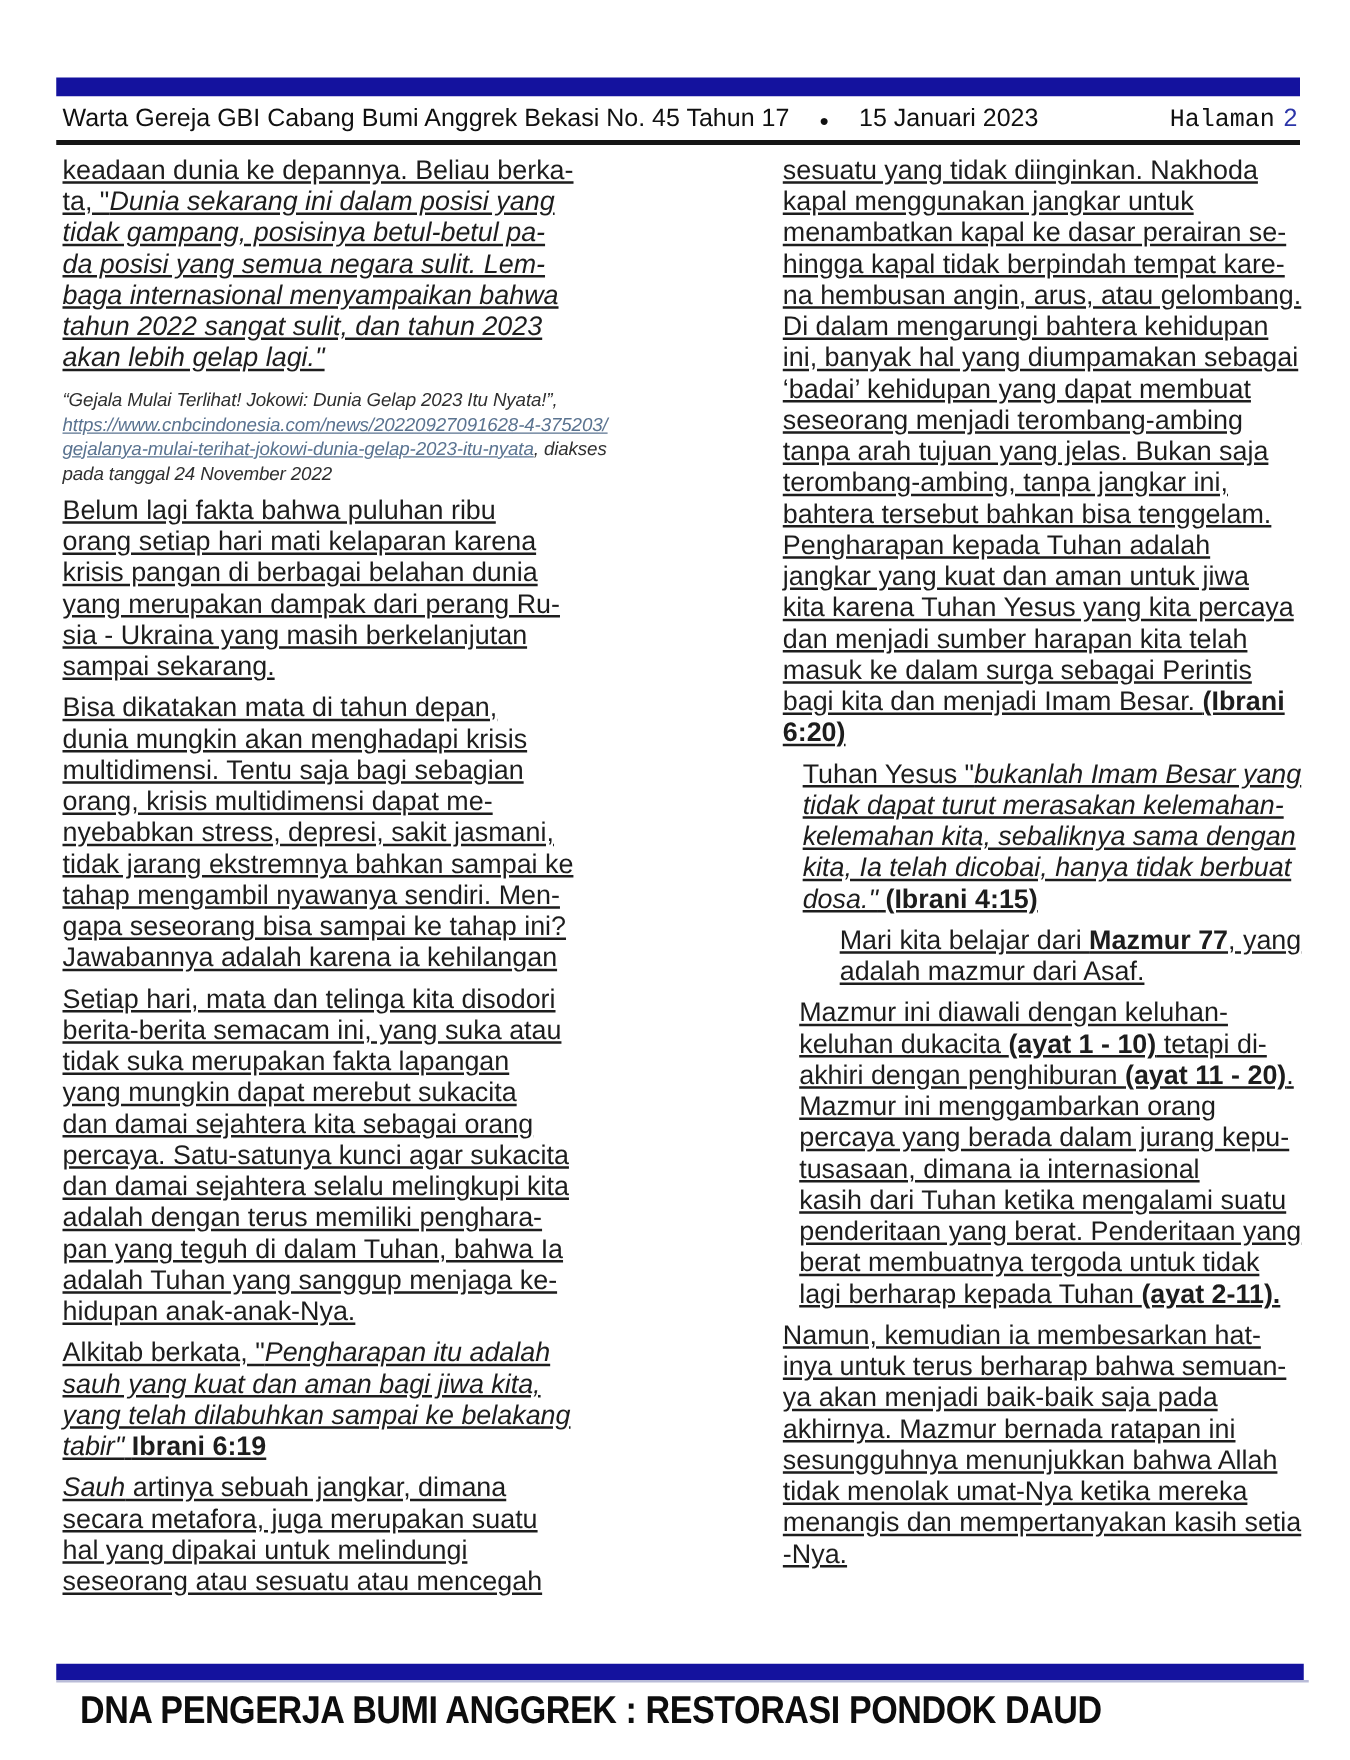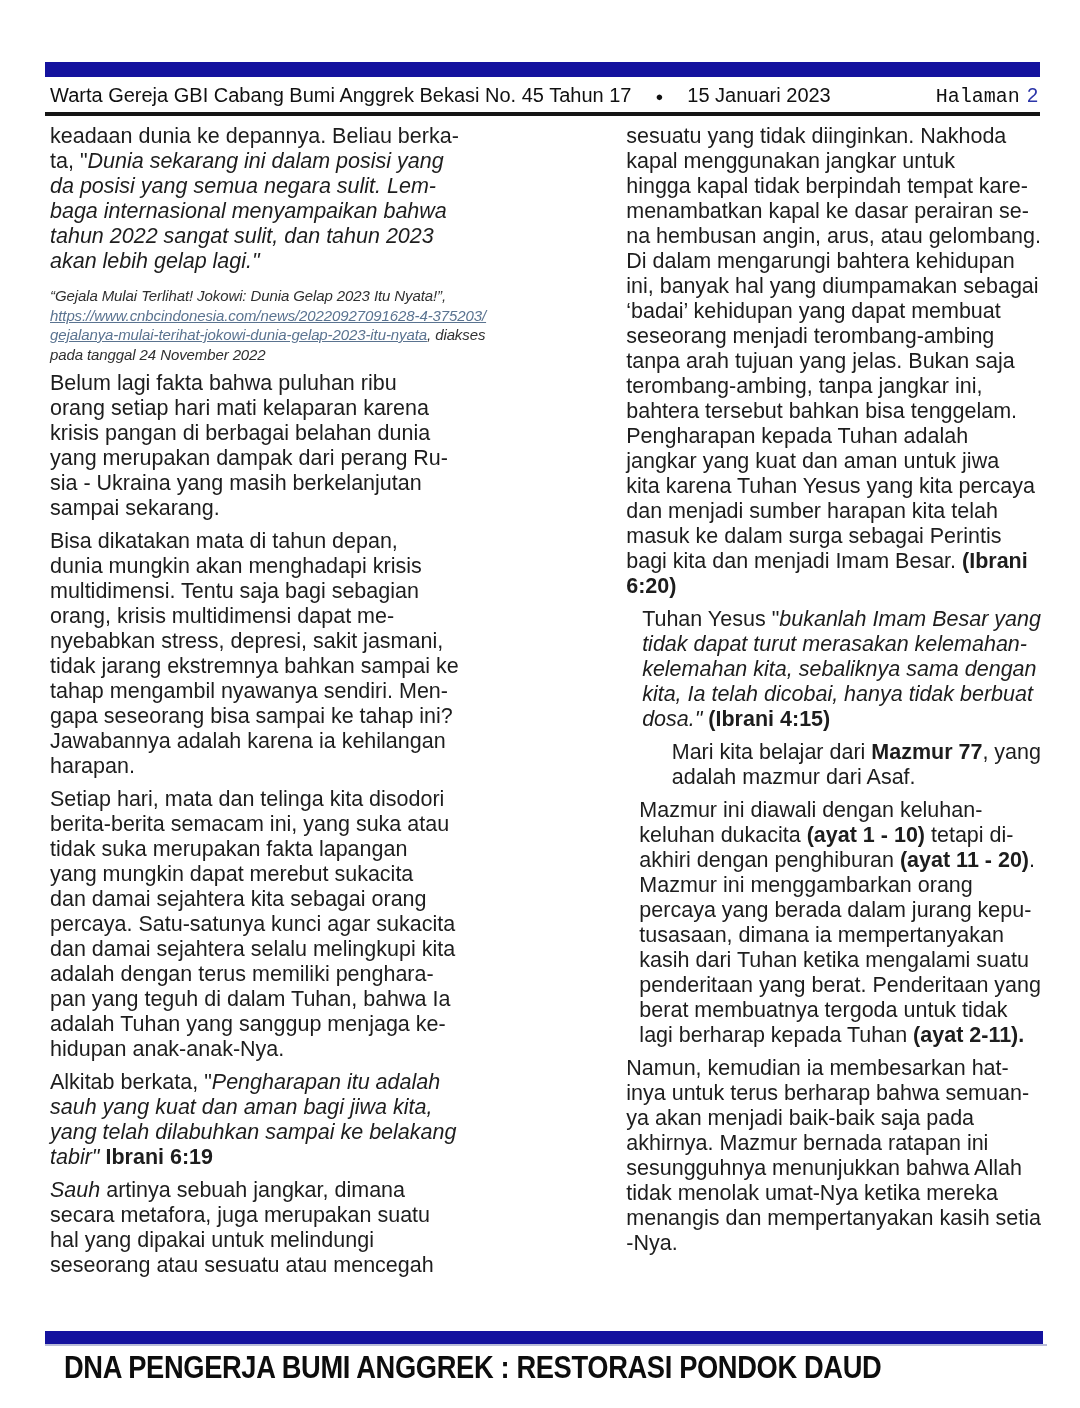--- a/index.html
+++ b/index.html
@@ -29,21 +29,21 @@
   #page-number { color: var(--pagenum, #2b35a8); margin-left: 7px; }
 
   #header-rule { position: absolute; left: 45px; top: 112px; width: 995px; height: 4px; background: #151515; }
 
   
   .col { position: absolute; top: 124px; display: flex; flex-direction: column; }
   #column-left  { left: 50px;  width: 486px; }
   #column-right { left: 549px; width: 492px; align-items: flex-end; }
 
   .para { font-size: 21.5px; line-height: 25px; }
-  .para.body { margin: 0 0 8px 0; }
+  .para.body { margin: 0 0 8px 0; text-decoration: underline; }
   .para.citation {
     margin: 4px 0 7px 0;
     font-size: 15px; line-height: 19.5px;
     font-style: italic; color: #2f2f2f;
     letter-spacing: -0.1px;
   }
   .line { white-space: pre; }
   .r-n { font-style: normal; }
   .r-i { font-style: italic; }
   .r-b { font-weight: 700; }
@@ -70,20 +70,21 @@
   <span id="header-page">Halaman</span>
   <span id="page-number">2</span>
 </div>
 
 <div id="header-rule"></div>
 
 <div id="column-left" class="col">
     <div class="para body">
       <div class="line"><span class="r-n">keadaan dunia ke depannya. Beliau berka-</span></div>
       <div class="line"><span class="r-n">ta, "</span><span class="r-i">Dunia sekarang ini dalam posisi yang</span></div>
+      <div class="line"><span class="r-i">tidak gampang, posisinya betul-betul pa-</span></div>
       <div class="line"><span class="r-i">da posisi yang semua negara sulit. Lem-</span></div>
       <div class="line"><span class="r-i">baga internasional menyampaikan bahwa</span></div>
       <div class="line"><span class="r-i">tahun 2022 sangat sulit, dan tahun 2023</span></div>
       <div class="line"><span class="r-i">akan lebih gelap lagi."</span></div>
     </div>
     <div class="para citation">
       <div class="line"><span class="r-c">“Gejala Mulai Terlihat! Jokowi: Dunia Gelap 2023 Itu Nyata!”,</span></div>
       <div class="line"><span class="r-l">https://www.cnbcindonesia.com/news/20220927091628-4-375203/</span></div>
       <div class="line"><span class="r-l">gejalanya-mulai-terihat-jokowi-dunia-gelap-2023-itu-nyata</span><span class="r-c">, diakses</span></div>
       <div class="line"><span class="r-c">pada tanggal 24 November 2022</span></div>
@@ -99,21 +100,20 @@
     <div class="para body">
       <div class="line"><span class="r-n">Bisa dikatakan mata di tahun depan,</span></div>
       <div class="line"><span class="r-n">dunia mungkin akan menghadapi krisis</span></div>
       <div class="line"><span class="r-n">multidimensi. Tentu saja bagi sebagian</span></div>
       <div class="line"><span class="r-n">orang, krisis multidimensi dapat me-</span></div>
       <div class="line"><span class="r-n">nyebabkan stress, depresi, sakit jasmani,</span></div>
       <div class="line"><span class="r-n">tidak jarang ekstremnya bahkan sampai ke</span></div>
       <div class="line"><span class="r-n">tahap mengambil nyawanya sendiri. Men-</span></div>
       <div class="line"><span class="r-n">gapa seseorang bisa sampai ke tahap ini?</span></div>
       <div class="line"><span class="r-n">Jawabannya adalah karena ia kehilangan</span></div>
-      <div class="line"><span class="r-n">harapan.</span></div>
     </div>
     <div class="para body">
       <div class="line"><span class="r-n">Setiap hari, mata dan telinga kita disodori</span></div>
       <div class="line"><span class="r-n">berita-berita semacam ini, yang suka atau</span></div>
       <div class="line"><span class="r-n">tidak suka merupakan fakta lapangan</span></div>
       <div class="line"><span class="r-n">yang mungkin dapat merebut sukacita</span></div>
       <div class="line"><span class="r-n">dan damai sejahtera kita sebagai orang</span></div>
       <div class="line"><span class="r-n">percaya. Satu-satunya kunci agar sukacita</span></div>
       <div class="line"><span class="r-n">dan damai sejahtera selalu melingkupi kita</span></div>
       <div class="line"><span class="r-n">adalah dengan terus memiliki penghara-</span></div>
@@ -131,22 +131,22 @@
       <div class="line"><span class="r-i">Sauh</span><span class="r-n"> artinya sebuah jangkar, dimana</span></div>
       <div class="line"><span class="r-n">secara metafora, juga merupakan suatu</span></div>
       <div class="line"><span class="r-n">hal yang dipakai untuk melindungi</span></div>
       <div class="line"><span class="r-n">seseorang atau sesuatu atau mencegah</span></div>
     </div>
   </div>
 <div id="column-right" class="col">
     <div class="para body">
       <div class="line"><span class="r-n">sesuatu yang tidak diinginkan. Nakhoda</span></div>
       <div class="line"><span class="r-n">kapal menggunakan jangkar untuk</span></div>
+      <div class="line"><span class="r-n">menambatkan kapal ke dasar perairan se-</span></div>
       <div class="line"><span class="r-n">hingga kapal tidak berpindah tempat kare-</span></div>
-      <div class="line"><span class="r-n">menambatkan kapal ke dasar perairan se-</span></div>
       <div class="line"><span class="r-n">na hembusan angin, arus, atau gelombang.</span></div>
       <div class="line"><span class="r-n">Di dalam mengarungi bahtera kehidupan</span></div>
       <div class="line"><span class="r-n">ini, banyak hal yang diumpamakan sebagai</span></div>
       <div class="line"><span class="r-n">‘badai’ kehidupan yang dapat membuat</span></div>
       <div class="line"><span class="r-n">seseorang menjadi terombang-ambing</span></div>
       <div class="line"><span class="r-n">tanpa arah tujuan yang jelas. Bukan saja</span></div>
       <div class="line"><span class="r-n">terombang-ambing, tanpa jangkar ini,</span></div>
       <div class="line"><span class="r-n">bahtera tersebut bahkan bisa tenggelam.</span></div>
       <div class="line"><span class="r-n">Pengharapan kepada Tuhan adalah</span></div>
       <div class="line"><span class="r-n">jangkar yang kuat dan aman untuk jiwa</span></div>
@@ -166,21 +166,21 @@
     <div class="para body">
       <div class="line"><span class="r-n">Mari kita belajar dari </span><span class="r-b">Mazmur 77</span><span class="r-n">, yang</span></div>
       <div class="line"><span class="r-n">adalah mazmur dari Asaf.</span></div>
     </div>
     <div class="para body">
       <div class="line"><span class="r-n">Mazmur ini diawali dengan keluhan-</span></div>
       <div class="line"><span class="r-n">keluhan dukacita </span><span class="r-b">(ayat 1 - 10)</span><span class="r-n"> tetapi di-</span></div>
       <div class="line"><span class="r-n">akhiri dengan penghiburan </span><span class="r-b">(ayat 11 - 20)</span><span class="r-n">.</span></div>
       <div class="line"><span class="r-n">Mazmur ini menggambarkan orang</span></div>
       <div class="line"><span class="r-n">percaya yang berada dalam jurang kepu-</span></div>
-      <div class="line"><span class="r-n">tusasaan, dimana ia mempertanyakan</span></div>
+      <div class="line"><span class="r-n">tusasaan, dimana ia internasional</span></div>
       <div class="line"><span class="r-n">kasih dari Tuhan ketika mengalami suatu</span></div>
       <div class="line"><span class="r-n">penderitaan yang berat. Penderitaan yang</span></div>
       <div class="line"><span class="r-n">berat membuatnya tergoda untuk tidak</span></div>
       <div class="line"><span class="r-n">lagi berharap kepada Tuhan </span><span class="r-b">(ayat 2-11).</span></div>
     </div>
     <div class="para body">
       <div class="line"><span class="r-n">Namun, kemudian ia membesarkan hat-</span></div>
       <div class="line"><span class="r-n">inya untuk terus berharap bahwa semuan-</span></div>
       <div class="line"><span class="r-n">ya akan menjadi baik-baik saja pada</span></div>
       <div class="line"><span class="r-n">akhirnya. Mazmur bernada ratapan ini</span></div>

